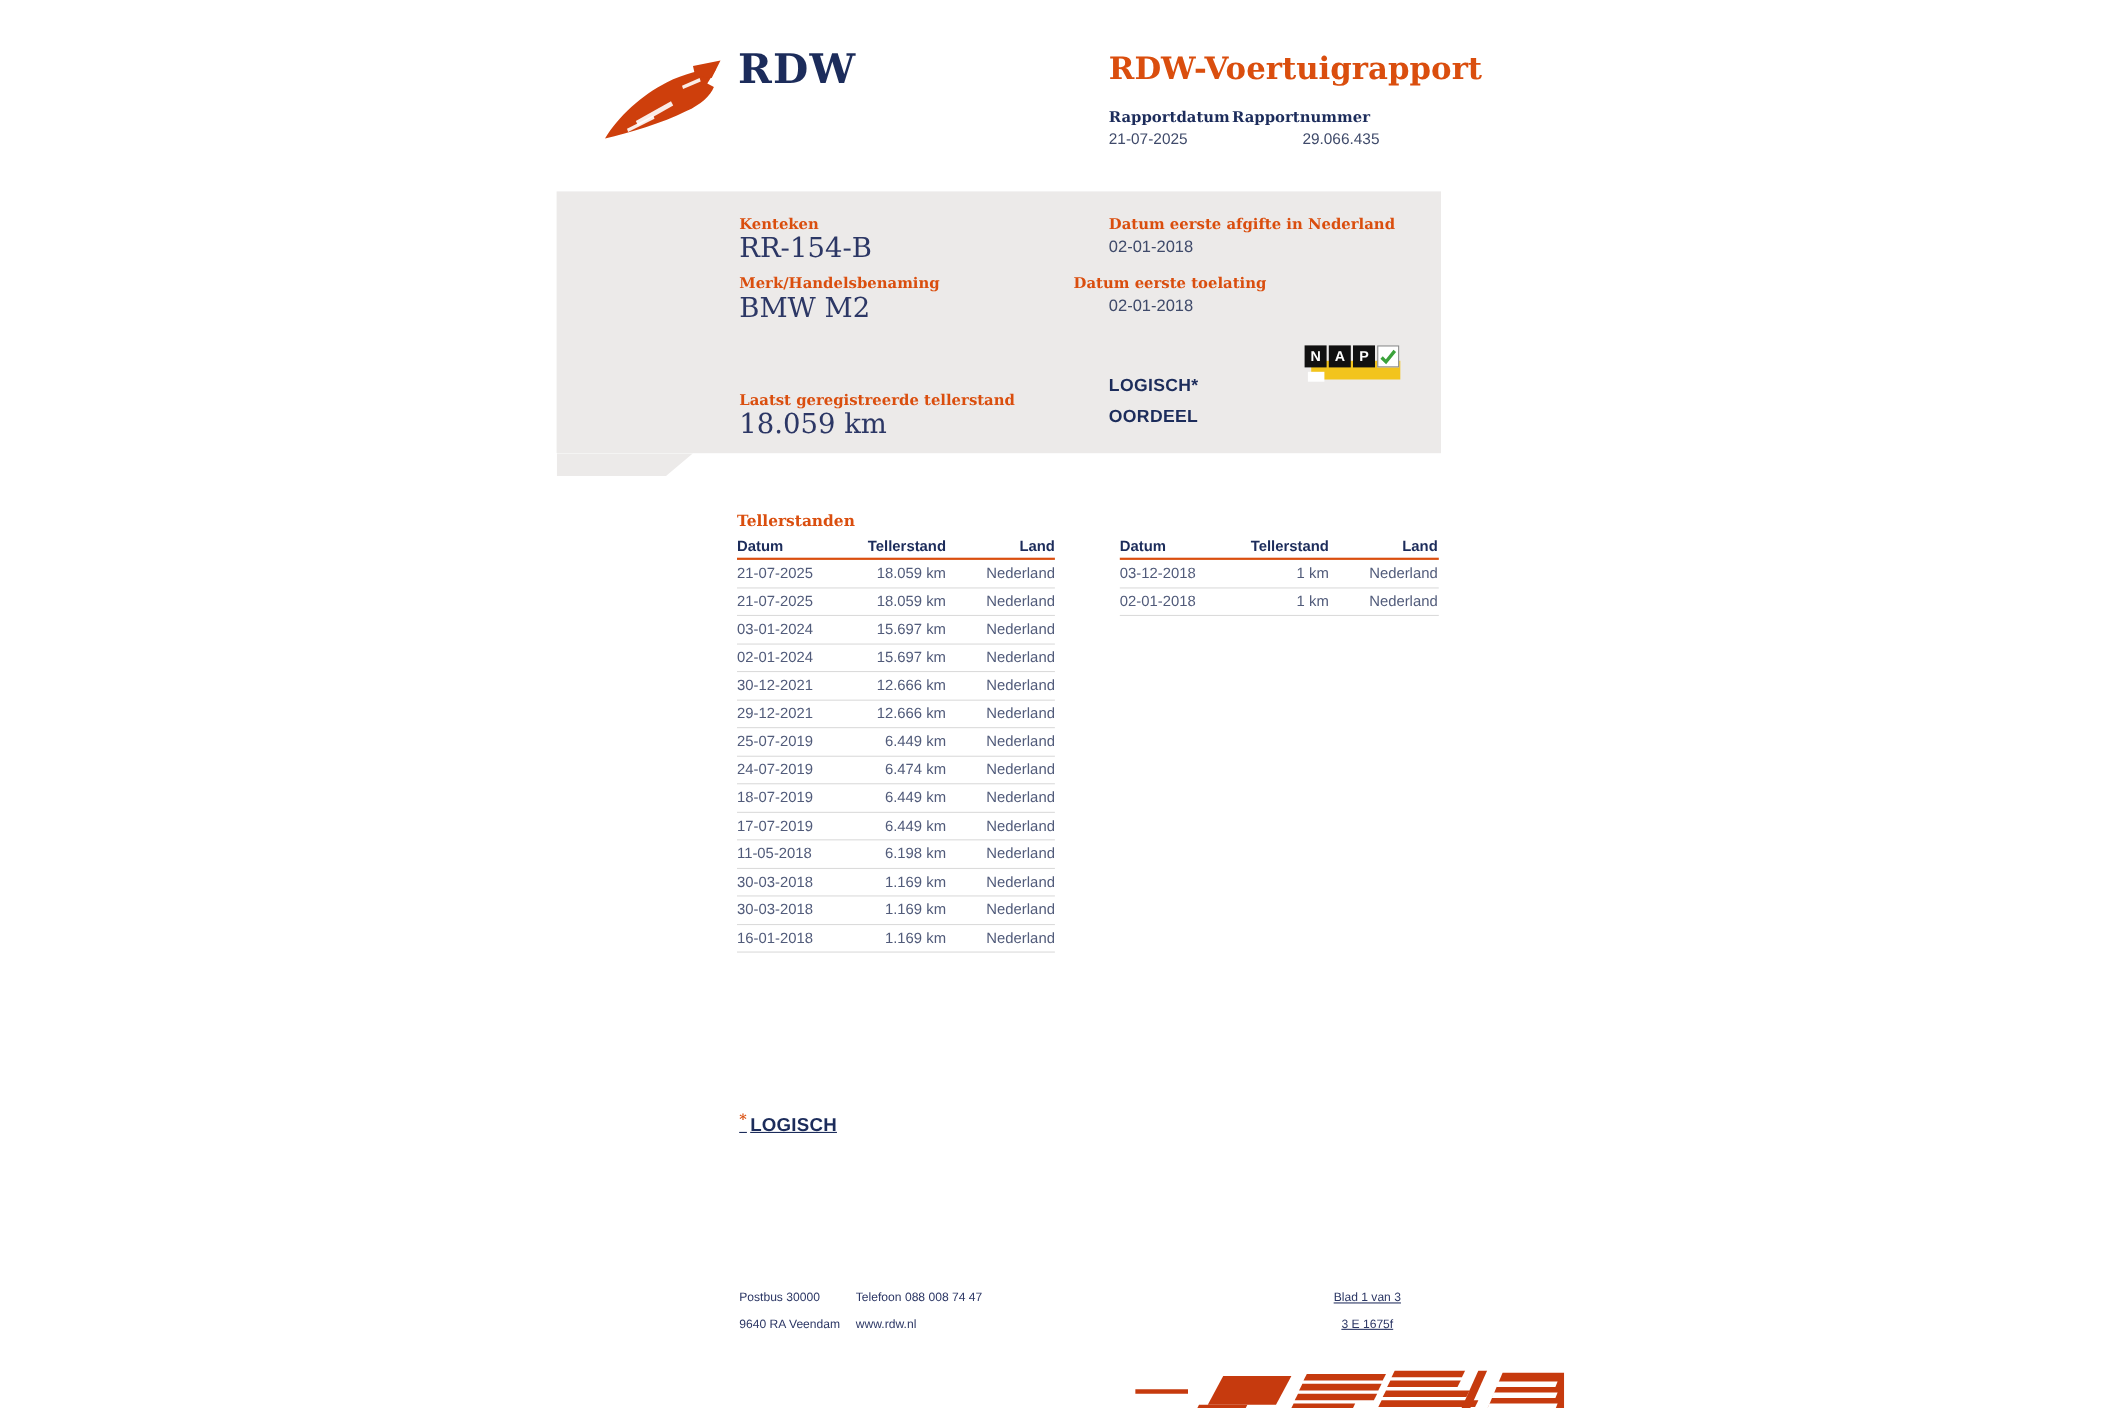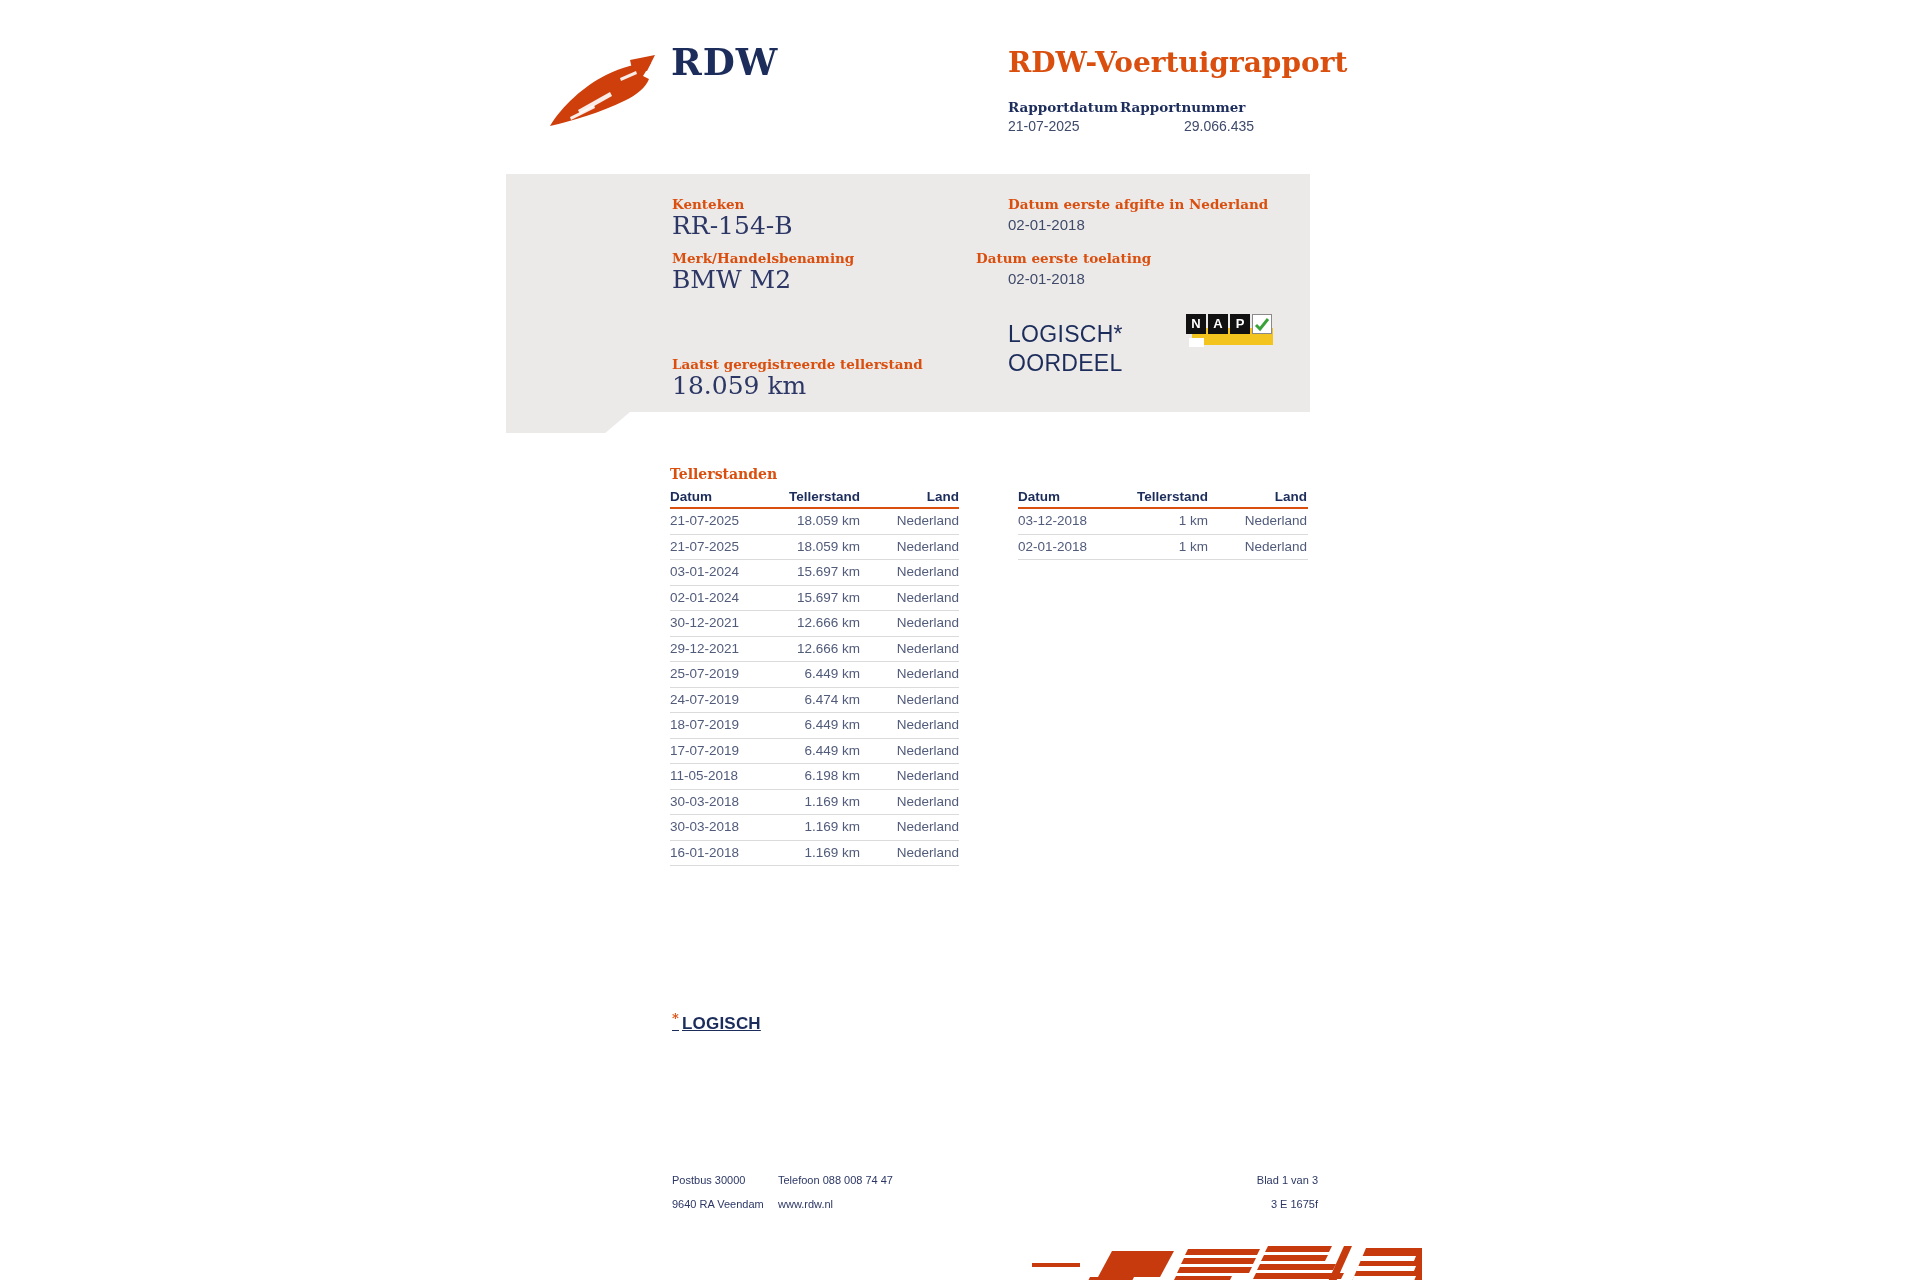--- a/index.html
+++ b/index.html
@@ -18,21 +18,21 @@
          font-size:28px;color:var(--orange);}
   .meta-label{font-family:"DejaVu Serif",serif;font-weight:700;font-size:13.5px;color:var(--navy);}
   .meta-value{font-size:14px;color:var(--meta-text);}
   
   .graybox{left:506px;top:174px;width:804px;height:238px;background:var(--box-gray);}
   .graybox-tab{left:506px;top:412px;width:124px;height:21px;background:var(--box-gray);
                clip-path:polygon(0 0,100% 0,80% 100%,0 100%);}
   .slab-label{font-family:"DejaVu Serif",serif;font-weight:700;font-size:13.5px;color:var(--orange);}
   .serif-value{font-family:"DejaVu Serif",serif;font-size:25px;color:var(--value-navy);}
   .sans-value{font-size:15px;color:var(--meta-text);}
-  .oordeel{font-weight:400;font-size:23px;line-height:29px;letter-spacing:.3px;color:var(--navy);}
+  .oordeel{font-weight:700;font-size:16px;line-height:29px;letter-spacing:.3px;color:var(--navy);margin-top:16px;}
   
   .nap{left:1186px;top:312px;width:92px;height:38px;}
   .nap .bar{position:absolute;left:6px;top:16px;width:81px;height:17px;background:var(--nap-yellow);}
   .nap .notch{position:absolute;left:3px;top:26px;width:15px;height:9px;background:#fff;}
   .nap .tile{position:absolute;top:2px;width:20px;height:20px;background:#111;color:#fff;
              font-weight:700;font-size:13px;line-height:20px;text-align:center;}
   .nap .tile.check{background:#fff;border:1px solid #8a8a8a;box-sizing:border-box;}
   
   .section-title{font-family:"DejaVu Serif",serif;font-weight:700;font-size:14px;color:var(--orange);}
   .otable{font-size:13.5px;}
@@ -43,21 +43,21 @@
   .otable .c0{text-align:left;}
   .otable .c1{text-align:right;}
   .otable .c2{text-align:right;}
   
   .expl-head{font-weight:800;font-size:17px;color:var(--navy);letter-spacing:.2px;}
   .expl-star{font-family:"DejaVu Serif",serif;font-weight:700;color:var(--orange);
              font-size:13px;vertical-align:6px;margin-right:3px;}
   .expl-text{width:672px;font-size:14px;line-height:21px;color:var(--para-orange);}
   
   .foot{font-size:11px;color:var(--value-navy);line-height:24px;}
-  .foot-right{text-align:right;}
+  .foot-right{text-align:center;text-decoration:underline;}
 </style>
 </head>
 <body>
 
 <div id="page">
 
   <svg class="abs" style="left:548px;top:54px;" width="108" height="78" viewBox="0 0 108 78">
     <path fill="#CE3F0C" d="M2,72 C14,52 36,32 58,21 C74,13 90,9 103,9 L95,22 L101,25 C98,33 89,41 76,47 C54,58 24,67 2,72 Z"></path>
     <path fill="#CE3F0C" d="M82,6 L107,1 L99,17 L84,15 Z"></path>
     <path fill="#fff" d="M30,56 L62,38 L64,42 L32,60 Z" opacity="0.9"></path>

